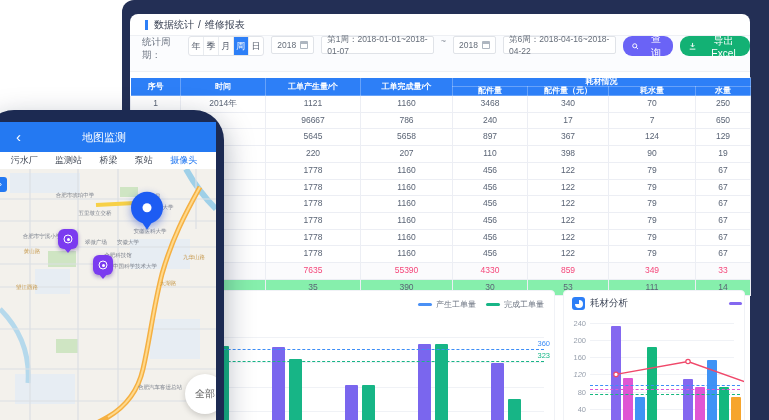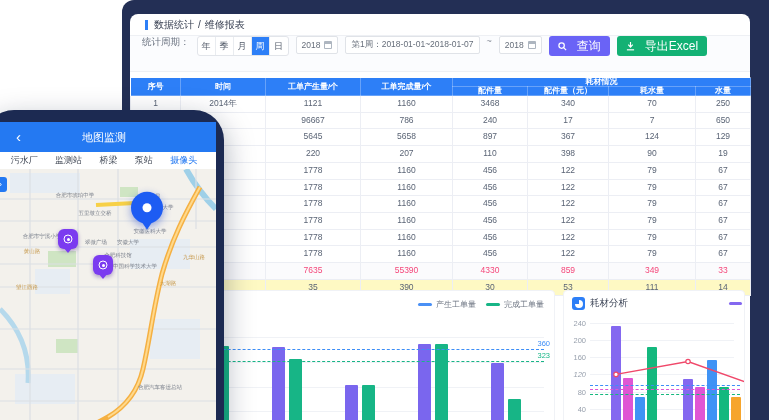--- a/index.html
+++ b/index.html
@@ -21,32 +21,32 @@
   .f-label { font-size:9.5px; color:#6b7380; }
   .seg { display:flex; border:1px solid #e2e5ea; border-radius:3px; overflow:hidden; background:#fff; }
   .seg .seg-item { width:18px; height:18px; font-size:9px; color:#555d6b; display:flex;
     align-items:center; justify-content:center; border-right:1px solid #e9ecf0; cursor:pointer; }
   .seg .seg-item:last-child { border-right:none; }
   .seg .seg-item.active { background:#2d7ff7; color:#fff; }
   .fbox { height:18px; background:#fff; border:1px solid #e0e3e8; border-radius:2px;
     display:flex; align-items:center; padding:0 5px; font-size:8.5px; color:#666e7a; gap:4px; }
   .cal-ic { width:8px; height:8px; border:1px solid #aeb6c0; border-top:3px solid #aeb6c0; border-radius:1px; }
   .f-tilde { font-size:9px; color:#8a909b; }
-  .btn { height:20px; border-radius:3px; color:#fff; font-size:12px; display:flex;
+  .btn { height:20px; border-radius:9px; color:#fff; font-size:10px; display:flex;
     align-items:center; padding:0 9px; gap:10px; cursor:pointer; border:none; }
   .btn-query { background:#6a63f6; }
   .btn-export { background:#13b174; }
   
   table.report { position:absolute; left:0; top:63px; width:620px; border-collapse:collapse; table-layout:fixed; }
   table.report th { background:#2d7ff7; color:#fff; font-weight:bold; font-size:8px;
     border:1px solid rgba(255,255,255,.28); height:8px; line-height:8px; padding:0; }
   table.report td { font-size:8.5px; color:#5a6475; text-align:center; height:15.7px;
     line-height:15.7px; border:1px solid #eceef4; padding:0; overflow:hidden; white-space:nowrap; }
   tr.total-row td { background:#fbfbfd; color:#f5477a; }
-  tr.avg-row td { background:#fef9c3; }
+  tr.avg-row td { background:#86efac; }
   
   .chart-card { position:absolute; top:276px; height:200px; background:#fff;
     border:1px solid #f0f2f6; border-radius:4px; overflow:hidden; }
   #chart1 { left:20px; width:405px; }
   #chart2 { left:433px; width:182px; }
   .gridline { position:absolute; left:12px; right:10px; height:1px; background:#f0f2f6; }
   .bar { position:absolute; width:13px; border-radius:1px 1px 0 0; }
   .refline { position:absolute; left:12px; right:10px; height:0; border-top:1px dashed; }
   .ref-label { position:absolute; right:4px; font-size:7.5px; }
   .legend { position:absolute; top:8px; right:10px; display:flex; gap:10px; }
@@ -120,20 +120,23 @@
         <span class="cal-ic"></span>
     </div>
     <div class="fbox">
       <span>第1周：2018-01-01~2018-01-07</span>
     </div>
     <span class="f-tilde">~</span>
     <div class="fbox">
       <span>2018</span>
         <span class="cal-ic"></span>
     </div>
+    <div class="fbox">
+      <span>第6周：2018-04-16~2018-04-22</span>
+    </div>
     <button class="btn btn-query">
       <svg width="9" height="9" viewBox="0 0 10 10">
         <circle cx="4" cy="4" r="3" fill="none" stroke="#fff" stroke-width="1.4"></circle>
         <line x1="6.3" y1="6.3" x2="9" y2="9" stroke="#fff" stroke-width="1.4"></line>
       </svg>
       <span>查询</span>
     </button>
     <button class="btn btn-export">
       <svg width="9" height="9" viewBox="0 0 10 10">
         <path d="M5 0 v5 M2.5 3 L5 5.7 L7.5 3" fill="none" stroke="#fff" stroke-width="1.3"></path>
@@ -407,14 +410,14 @@
       <path d="M208,18 C193,45 180,70 170,105 C161,140 158,170 151,200 C146,222 133,238 116,248 C106,254 96,258 88,262" stroke="#f5b042" stroke-width="5" fill="none"></path>
       <path d="M208,18 C193,45 180,70 170,105 C161,140 158,170 151,200 C146,222 133,238 116,248" stroke="#ffd98c" stroke-width="2" fill="none"></path>
     </svg>
     <div class="map-expand">›</div>
   <span class="map-label" style="left: 83px; top: 26px;">合肥市琥珀中学</span><span class="map-label" style="left: 160px; top: 27px;">体育局</span><span class="map-label" style="left: 165px; top: 38px;">安徽农业大学</span><span class="map-label" style="left: 103px; top: 44px;">五里墩立交桥</span><span class="map-label" style="left: 158px; top: 62px;">安徽医科大学</span><span class="map-label" style="left: 50px; top: 67px;">合肥市宁溪小学</span><span class="map-label" style="left: 104px; top: 73px;">翠微广场</span><span class="map-label" style="left: 136px; top: 73px;">安徽大学</span><span class="map-label road" style="left: 40px; top: 82px;">黄山路</span><span class="map-label" style="left: 126px; top: 86px;">合肥科技馆</span><span class="map-label road" style="left: 202px; top: 88px;">九华山路</span><span class="map-label" style="left: 143px; top: 97px;">中国科学技术大学</span><span class="map-label road" style="left: 176px; top: 114px;">太湖路</span><span class="map-label road" style="left: 35px; top: 118px;">望江西路</span><span class="map-label" style="left: 168px; top: 218px;">合肥汽车客运总站</span><div class="pin-cam" style="left: 76px; top: 80px;">
         <div class="lens"></div>
       </div><div class="pin-cam" style="left: 111px; top: 106px;">
         <div class="lens"></div>
       </div><div class="pin-blue" style="left: 155px; top: 42px;">
         <div class="dot"></div>
-      </div></div>
+      </div><div class="all-btn" style="left: 213px; top: 225px;">全部</div></div>
 </div>
 
 </body></html>

